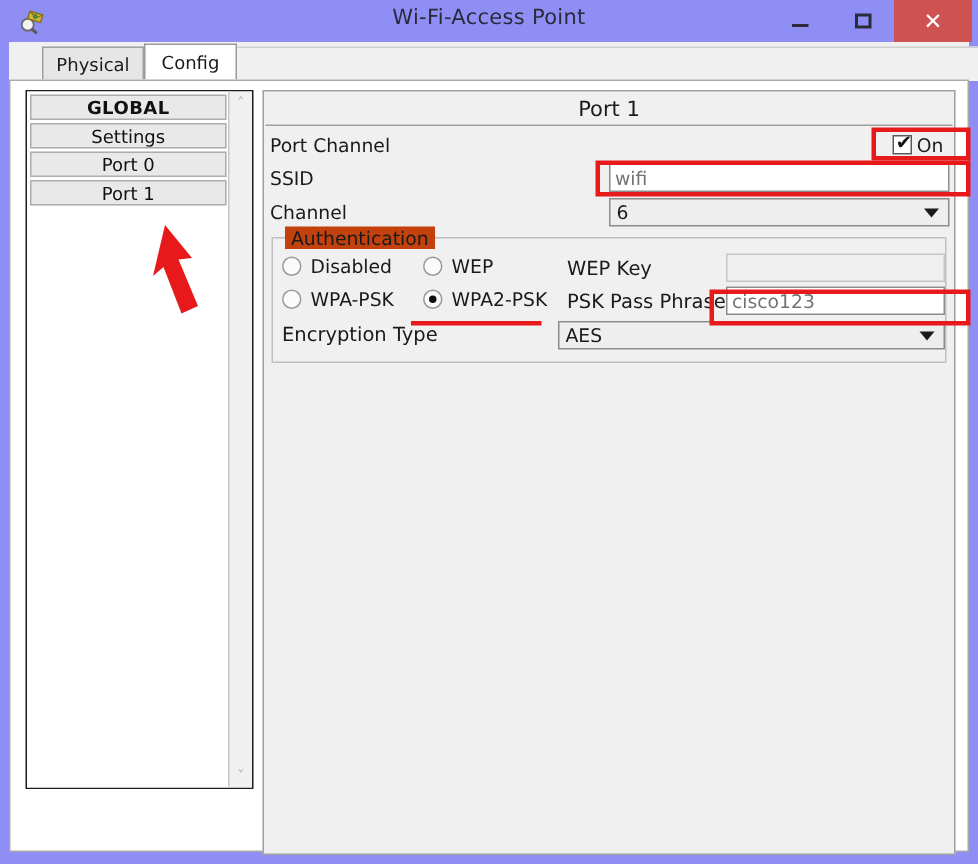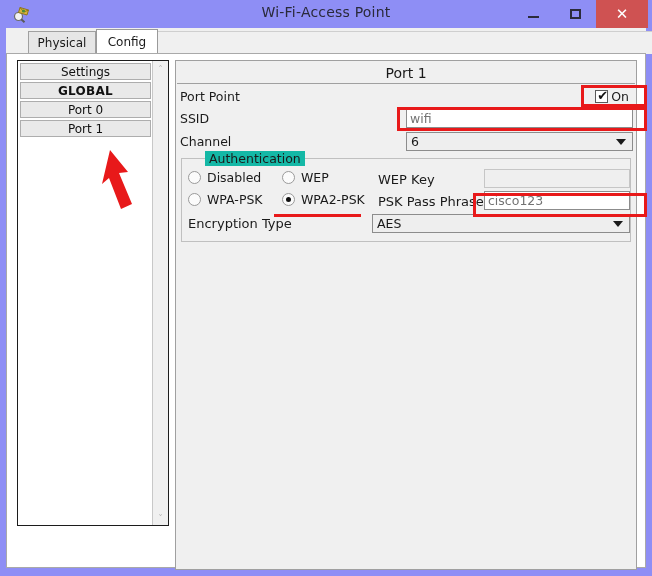--- a/index.html
+++ b/index.html
@@ -318,25 +318,24 @@
     position: absolute;
     left: 5px;
     width: 450px;
     height: 84px;
     border: 1px solid #c0c0c0;
     box-sizing: border-box;
   }
   .fieldset-legend {
     position: absolute;
     left: 8px; top: -8px;
-    background: #14b8a6;
+    background: #c2410c;
     padding: 0 4px;
     font-size: 12.5px;
     color: #1a1a1a;
-    margin-left: 15px;
   }
   .radio {
     position: absolute;
     display: flex;
     align-items: center;
     gap: 6px;
     cursor: default;
   }
   .radio .dot {
     width: 13px; height: 13px;
@@ -417,45 +416,45 @@
       <div class="tab active">
         <span>Config</span>
       </div>
       <div class="tabstrip-filler"></div>
     </div>
 
     <div class="tabpanel">
 
       <div class="navwrap">
         <div class="navlist">
+          <div class="navbtn header">
+            <span>GLOBAL</span>
+          </div>
           <div class="navbtn">
             <span>Settings</span>
-          </div>
-          <div class="navbtn header">
-            <span>GLOBAL</span>
           </div>
           <div class="navbtn">
             <span>Port 0</span>
           </div>
           <div class="navbtn">
             <span>Port 1</span>
           </div>
         </div>
         <div class="navscroll">
           <div class="sb-arrow up">˄</div>
           <div class="sb-arrow down">˅</div>
         </div>
       </div>
 
       <div class="panel">
 
         <div class="panel-title">Port 1</div>
 
         <div class="row" style="top:26px;">
-          <span class="row-label">Port Point</span>
+          <span class="row-label">Port Channel</span>
           <div class="onbox">
             <span class="checkbox">
               <span class="tick">✔</span>
             </span>
             <span class="on-label">On</span>
           </div>
         </div>
 
         <div class="row" style="top:48px;">
           <span class="row-label">SSID</span>

